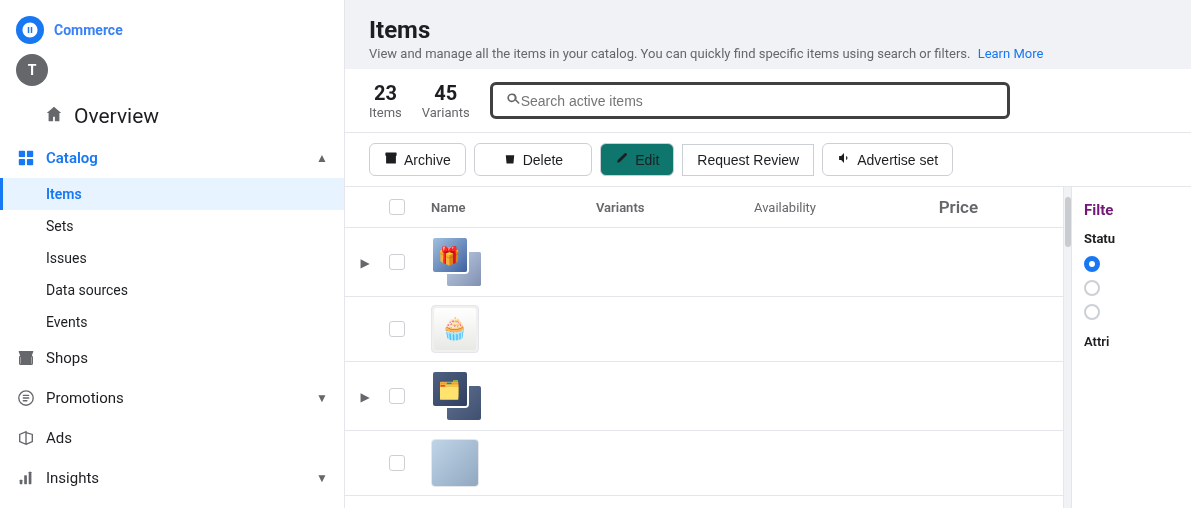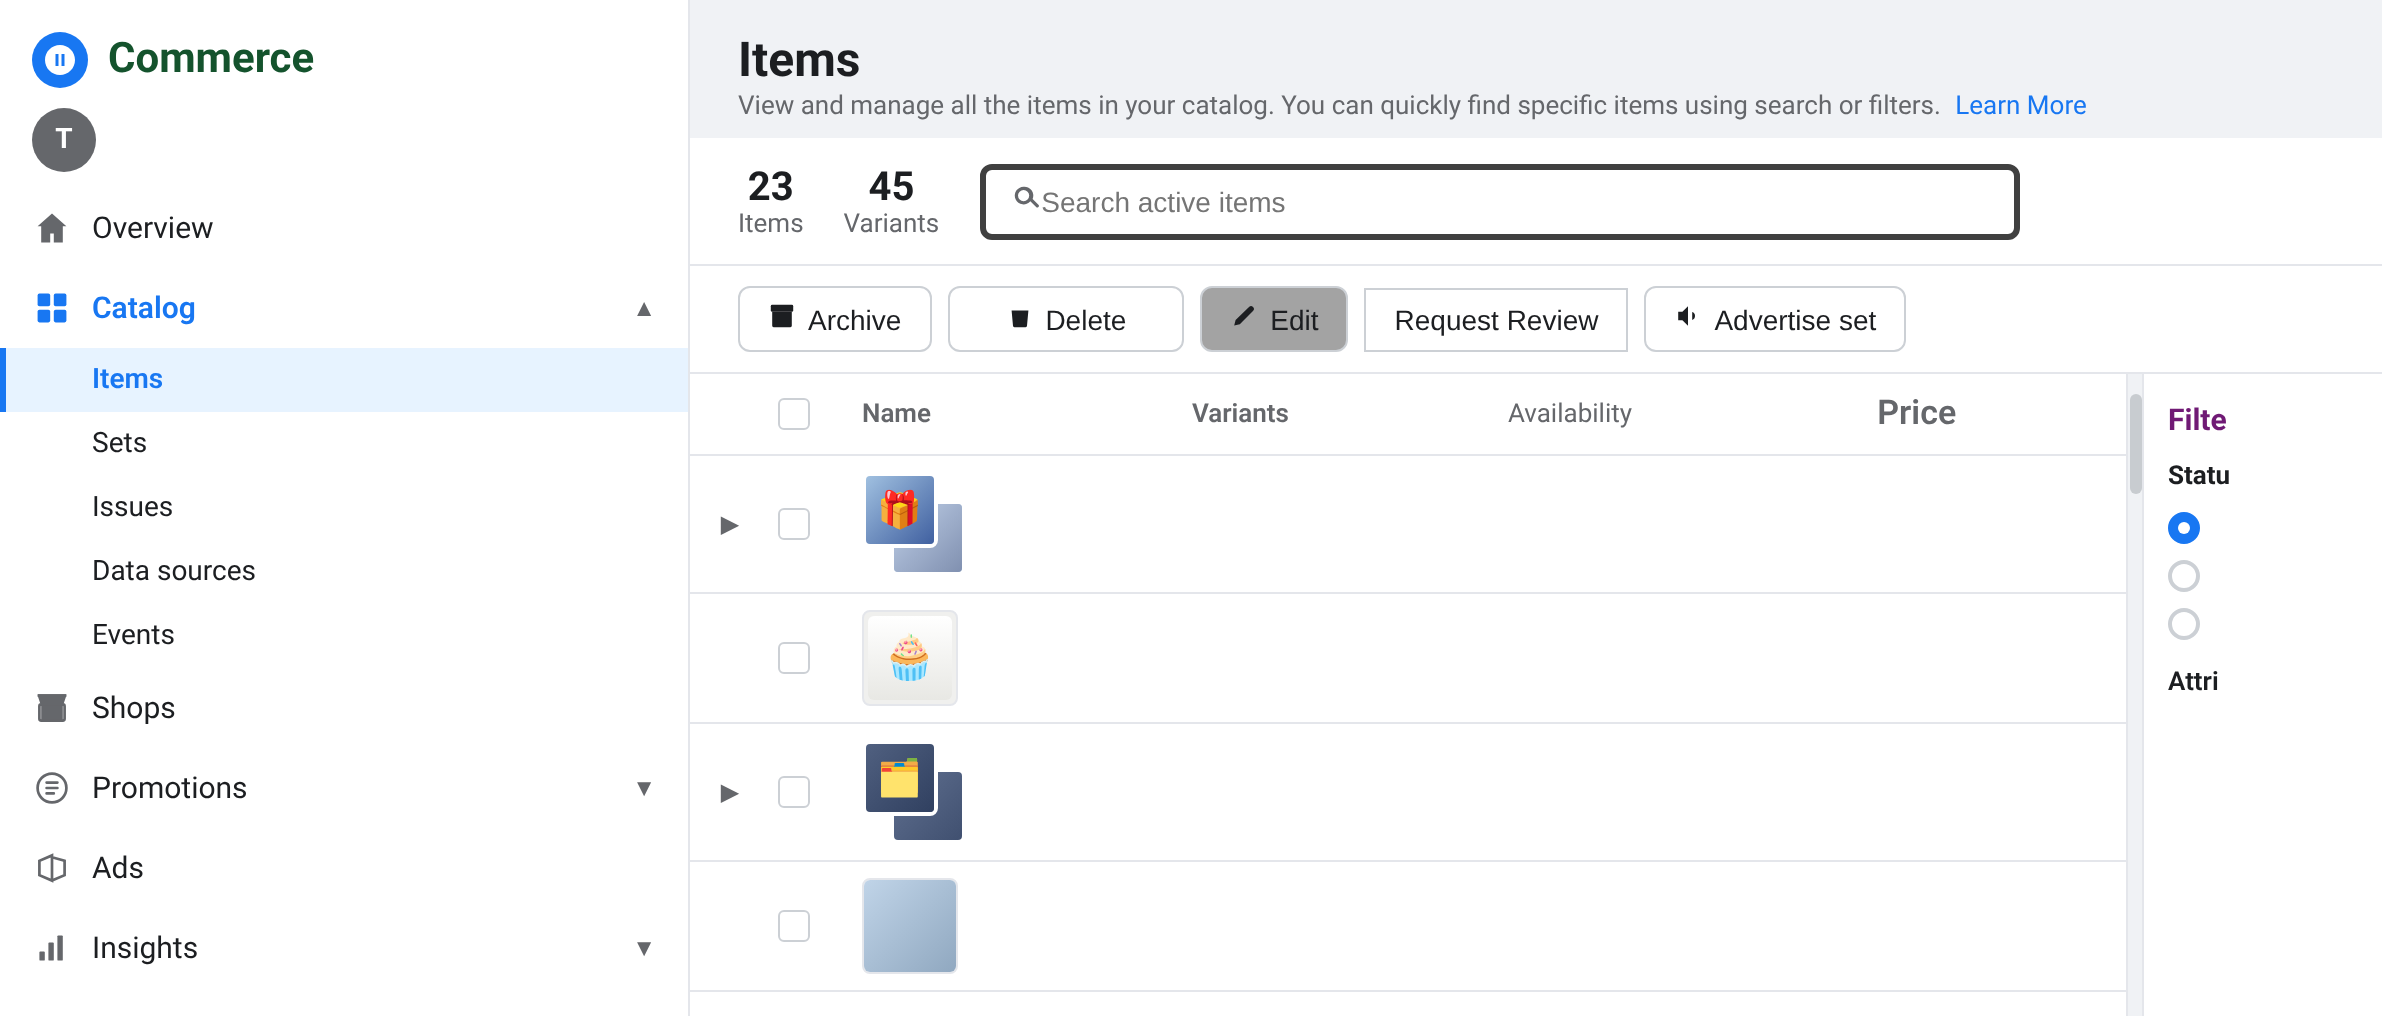--- a/index.html
+++ b/index.html
@@ -43,30 +43,30 @@
 <body>
 
 <div style="display:flex;flex-direction:column;width:345px;background:#fff;border-right:1px solid #e4e6eb;height:100%;overflow-y:auto;flex-shrink:0;">
 
   <div style="display:flex;align-items:center;gap:10px;padding:16px 16px 10px 16px;">
     <div style="width:28px;height:28px;background:#1877f2;border-radius:50%;display:flex;align-items:center;justify-content:center;">
       <svg viewBox="0 0 24 24" width="18" height="18" fill="white">
         <path d="M12 2C6.48 2 2 6.48 2 12s4.48 10 10 10 10-4.48 10-10S17.52 2 12 2zm-1 14H9V8h2v8zm4 0h-2V8h2v8z"></path>
       </svg>
     </div>
-    <span style="font-size:21px;font-weight:700;color:#14532d;">Commerce</span>
+    <span style="font-size:14px;font-weight:700;color:#3b82f6;">Commerce</span>
   </div>
 
   <div style="width:32px;height:32px;background:#65676b;border-radius:50%;display:flex;align-items:center;justify-content:center;color:white;font-size:14px;font-weight:bold;margin:0 16px 8px 16px;">
     <span>T</span>
   </div>
 
   <div>
 
-    <div style="display:flex;align-items:center;gap:10px;padding:10px 16px;cursor:pointer;color:#1c1e21;font-size:15px;">
+    <div style="display:flex;align-items:flex-start;gap:10px;padding:10px 16px;cursor:pointer;color:#1c1e21;font-size:21px;margin-left:28px;">
       <span style="width:20px;height:20px;display:flex;align-items:center;justify-content:center;color:#65676b;">
         <svg viewBox="0 0 20 20" width="18" height="18" fill="currentColor">
             <path d="M10 2L2 9h2v9h5v-5h2v5h5V9h2L10 2z"></path>
           </svg>
       </span>
       <span>Overview</span>
     </div>
 
     <div style="display:flex;align-items:center;gap:10px;padding:10px 16px;cursor:pointer;color:#1877f2;font-size:15px;font-weight:600;">
       <span style="width:20px;height:20px;display:flex;align-items:center;justify-content:center;color:#1877f2;">
@@ -185,21 +185,21 @@
         <span>Archive</span>
       </button>
       <button style="display:flex;align-items:center;gap:6px;padding:7px 28px;border:1px solid #ccd0d5;border-radius:6px;background:#fff;cursor:pointer;font-size:14px;color:#1c1e21;font-weight:500;">
         <span>
           <svg viewBox="0 0 20 20" width="14" height="14" fill="currentColor">
               <path d="M7 3h6M3 6h14M8 9v6M12 9v6M4 6l1 11a1 1 0 001 1h8a1 1 0 001-1L16 6"></path>
             </svg>
         </span>
         <span>Delete</span>
       </button>
-      <button style="display:flex;align-items:center;gap:6px;padding:7px 14px;border:1px solid #ccd0d5;border-radius:6px;background:#a3a3a3;cursor:pointer;font-size:14px;color:#1c1e21;font-weight:500;">
+      <button style="display:flex;align-items:center;gap:6px;padding:7px 14px;border:1px solid #ccd0d5;border-radius:6px;background:#0f766e;cursor:pointer;font-size:14px;color:#1c1e21;font-weight:500;">
         <span>
           <svg viewBox="0 0 20 20" width="14" height="14" fill="currentColor">
               <path d="M13.586 3.586a2 2 0 112.828 2.828L7 15.828l-4 1 1-4 9.586-9.242z"></path>
             </svg>
         </span>
         <span>Edit</span>
       </button>
       <button style="display:flex;align-items:center;gap:6px;padding:7px 14px;border:1px solid #ccd0d5;border-radius:0;background:#fff;cursor:pointer;font-size:14px;color:#1c1e21;font-weight:500;">
         <span>Request Review</span>
       </button>

